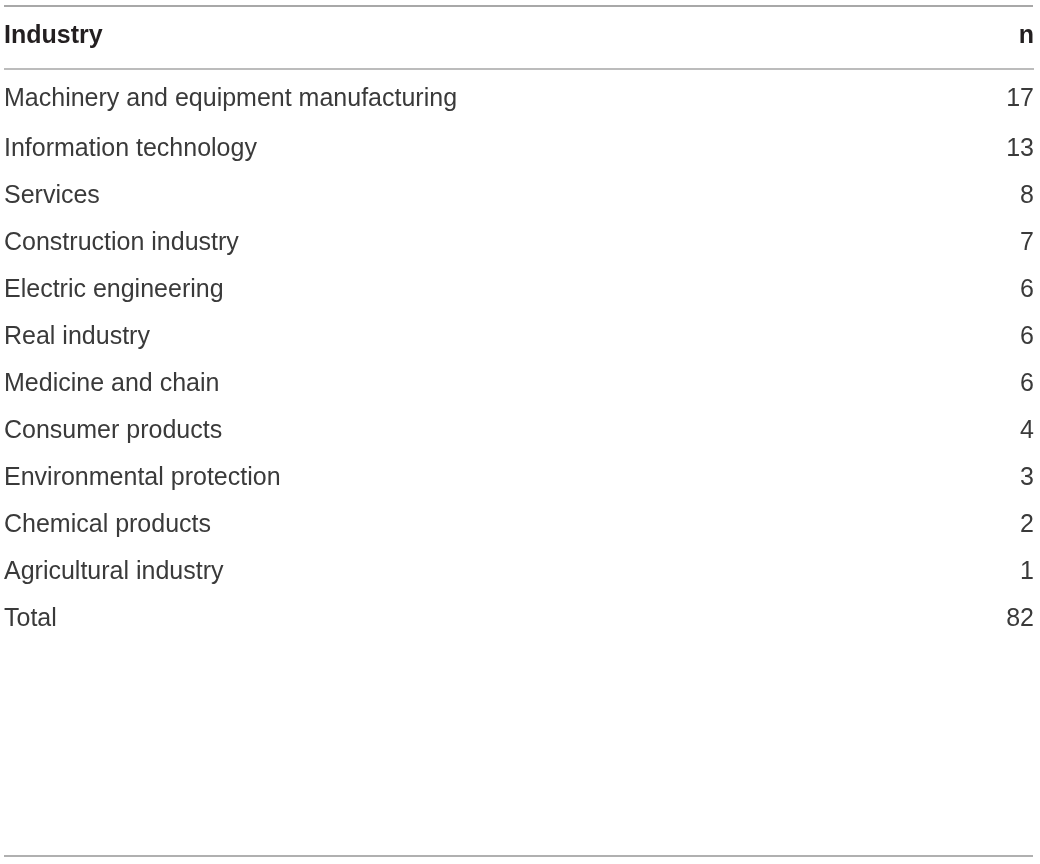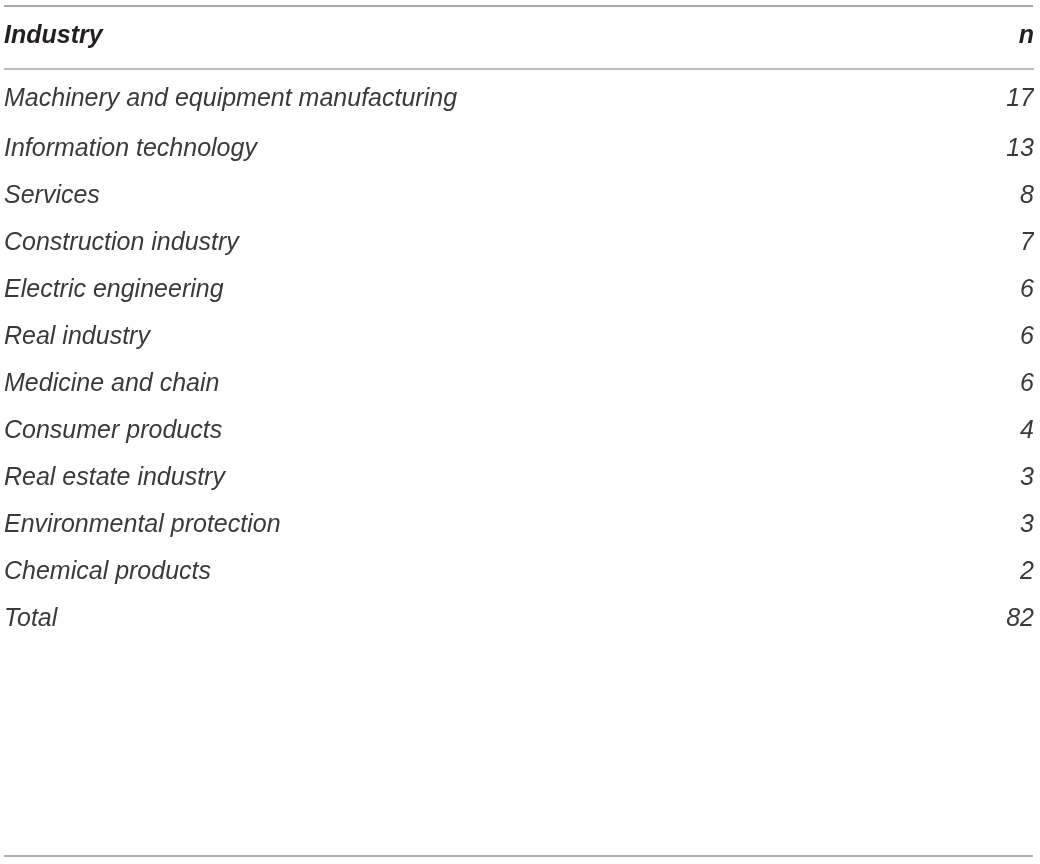--- a/index.html
+++ b/index.html
@@ -13,21 +13,20 @@
     font-family: "Liberation Sans", sans-serif;
     -webkit-font-smoothing: antialiased;
   }
 
   .table-wrap {
     position: relative;
     width: 1040px;
     height: 758px;
     box-sizing: border-box;
     padding: 0 5px 0 4px;
-    font-style: italic;
   }
 
   table.data-table {
     width: 1030px;
     border-collapse: collapse;
     table-layout: fixed;
   }
 
   .rule-top {
     position: absolute;
@@ -130,30 +129,30 @@
       </tr>
       <tr>
         <td class="cell-label">Medicine and chain</td>
         <td class="cell-value">6</td>
       </tr>
       <tr>
         <td class="cell-label">Consumer products</td>
         <td class="cell-value">4</td>
       </tr>
       <tr>
-        <td class="cell-label">Real estate industry</td>
-        <td class="cell-value">3</td>
-      </tr>
-      <tr>
         <td class="cell-label">Environmental protection</td>
         <td class="cell-value">3</td>
       </tr>
       <tr>
         <td class="cell-label">Chemical products</td>
         <td class="cell-value">2</td>
+      </tr>
+      <tr>
+        <td class="cell-label">Agricultural industry</td>
+        <td class="cell-value">1</td>
       </tr>
       <tr>
         <td class="cell-label">Total</td>
         <td class="cell-value">82</td>
       </tr>
     </tbody>
   </table>
 
   <div class="rule-bottom"></div>
 

